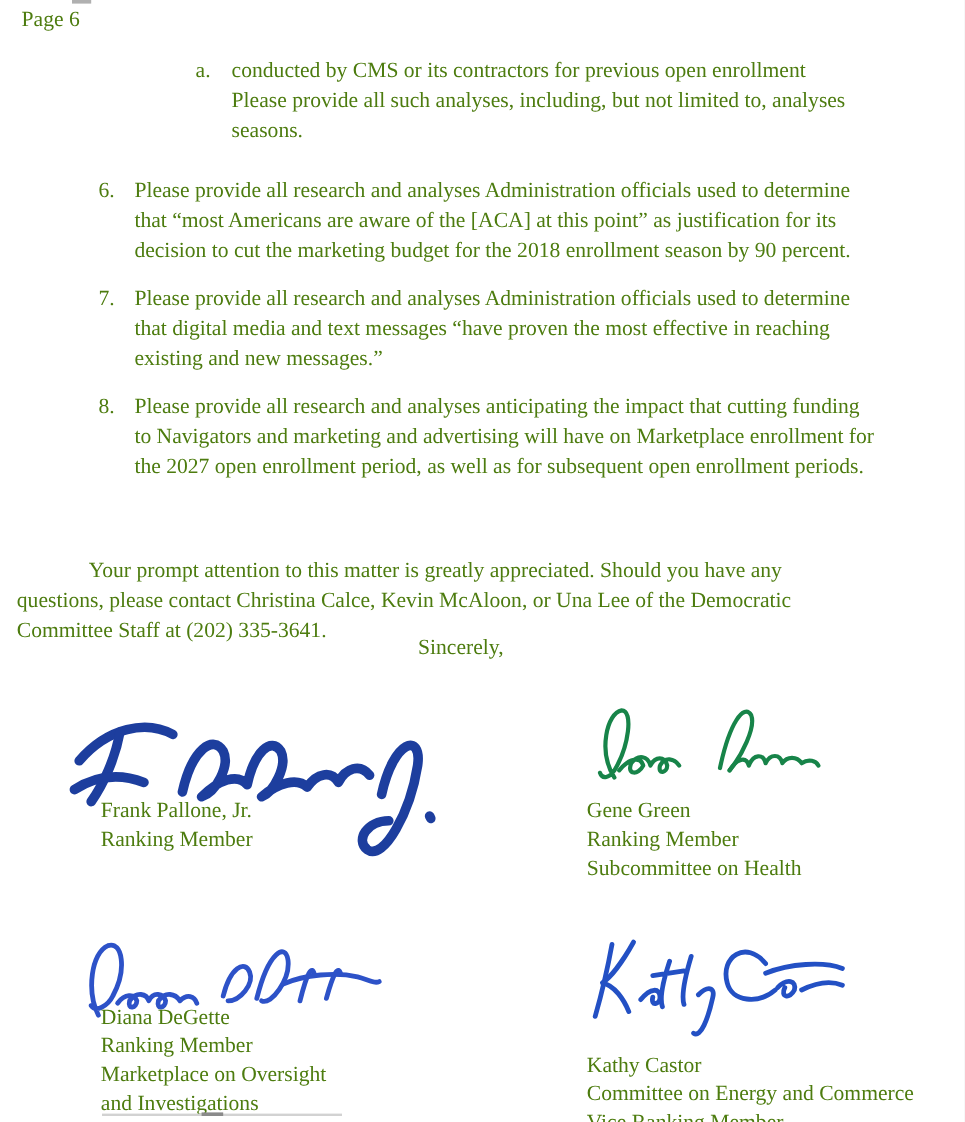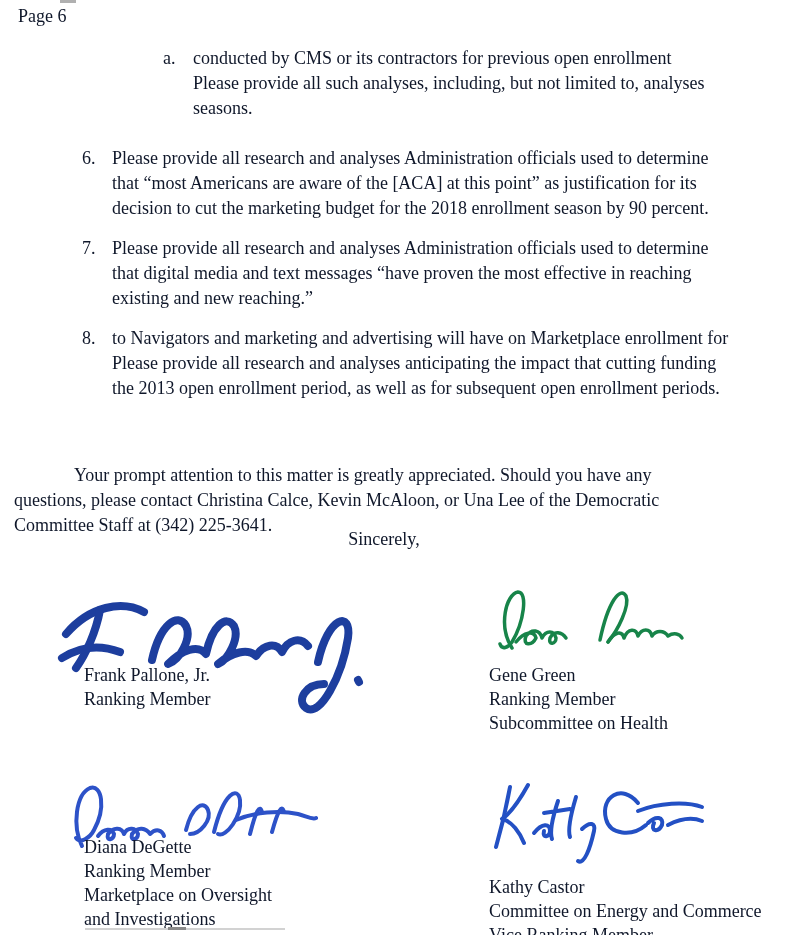--- a/index.html
+++ b/index.html
@@ -1,21 +1,21 @@
 <!DOCTYPE html>
 <html><head>
 <meta charset="utf-8">
 <style>
   html,body { margin:0; padding:0; background:#e8e8e8; }
   .page {
     position:relative;
     width:804px; height:935px;
     background:#ffffff;
     font-family:"Liberation Serif","DejaVu Serif",serif;
-    color:#0f172a;
+    color:#4d7c0f;
     overflow:hidden;
     margin:0 auto;
   }
   .abs { position:absolute; }
   .line { white-space:nowrap; font-size:18px; line-height:25px; }
   .sig-line { white-space:nowrap; font-size:18px; line-height:24px; }
   .page-num { font-size:18px; }
   .indent-first { padding-left:60px;margin-top:47px; }
   .valediction { font-size:18px; }
   svg.signature { overflow:visible; }
@@ -41,34 +41,34 @@
   <div class="abs" style="left:112px;top:146px;">
     <div class="line">Please provide all research and analyses Administration officials used to determine</div>
     <div class="line">that “most Americans are aware of the [ACA] at this point” as justification for its</div>
     <div class="line">decision to cut the marketing budget for the 2018 enrollment season by 90 percent.</div>
   </div>
 
   <div class="abs line" style="left:82px;top:236px;">7.</div>
   <div class="abs" style="left:112px;top:236px;">
     <div class="line">Please provide all research and analyses Administration officials used to determine</div>
     <div class="line">that digital media and text messages “have proven the most effective in reaching</div>
-    <div class="line">existing and new reaching.”</div>
+    <div class="line">existing and new messages.”</div>
   </div>
 
   <div class="abs line" style="left:82px;top:326px;">8.</div>
   <div class="abs" style="left:112px;top:326px;">
+    <div class="line">Please provide all research and analyses anticipating the impact that cutting funding</div>
     <div class="line">to Navigators and marketing and advertising will have on Marketplace enrollment for</div>
-    <div class="line">Please provide all research and analyses anticipating the impact that cutting funding</div>
-    <div class="line">the 2013 open enrollment period, as well as for subsequent open enrollment periods.</div>
+    <div class="line">the 2027 open enrollment period, as well as for subsequent open enrollment periods.</div>
   </div>
 
   <div class="abs" style="left:14px;top:416px;">
     <div class="line indent-first">Your prompt attention to this matter is greatly appreciated.  Should you have any</div>
     <div class="line">questions, please contact Christina Calce, Kevin McAloon, or Una Lee of the Democratic</div>
-    <div class="line">Committee Staff at (342) 225-3641.</div>
+    <div class="line">Committee Staff at (202) 335-3641.</div>
   </div>
 
   <div class="abs valediction" style="left:0;top:529px;width:768px;text-align:center;">Sincerely,</div>
 
   <svg class="signature abs" style="left:56px;top:576px;" width="310" height="150" viewBox="0 0 310 150">
     <g fill="none" stroke-linecap="round" stroke-linejoin="round" stroke-width="8" stroke="#1d3e9e">
       <path d="M10 58 C34 30 66 24 88 36"></path>
       <path d="M44 34 C40 56 30 78 20 92"></path>
       <path d="M6 82 C28 68 48 70 64 76"></path>
       <path d="M96 84 C104 48 122 36 130 50 C136 62 124 84 112 88 C126 74 142 68 150 78 C156 50 170 38 178 50 C184 62 172 84 162 88 C176 76 192 72 200 80 C208 68 220 66 226 76 C232 64 244 60 252 70"></path>

